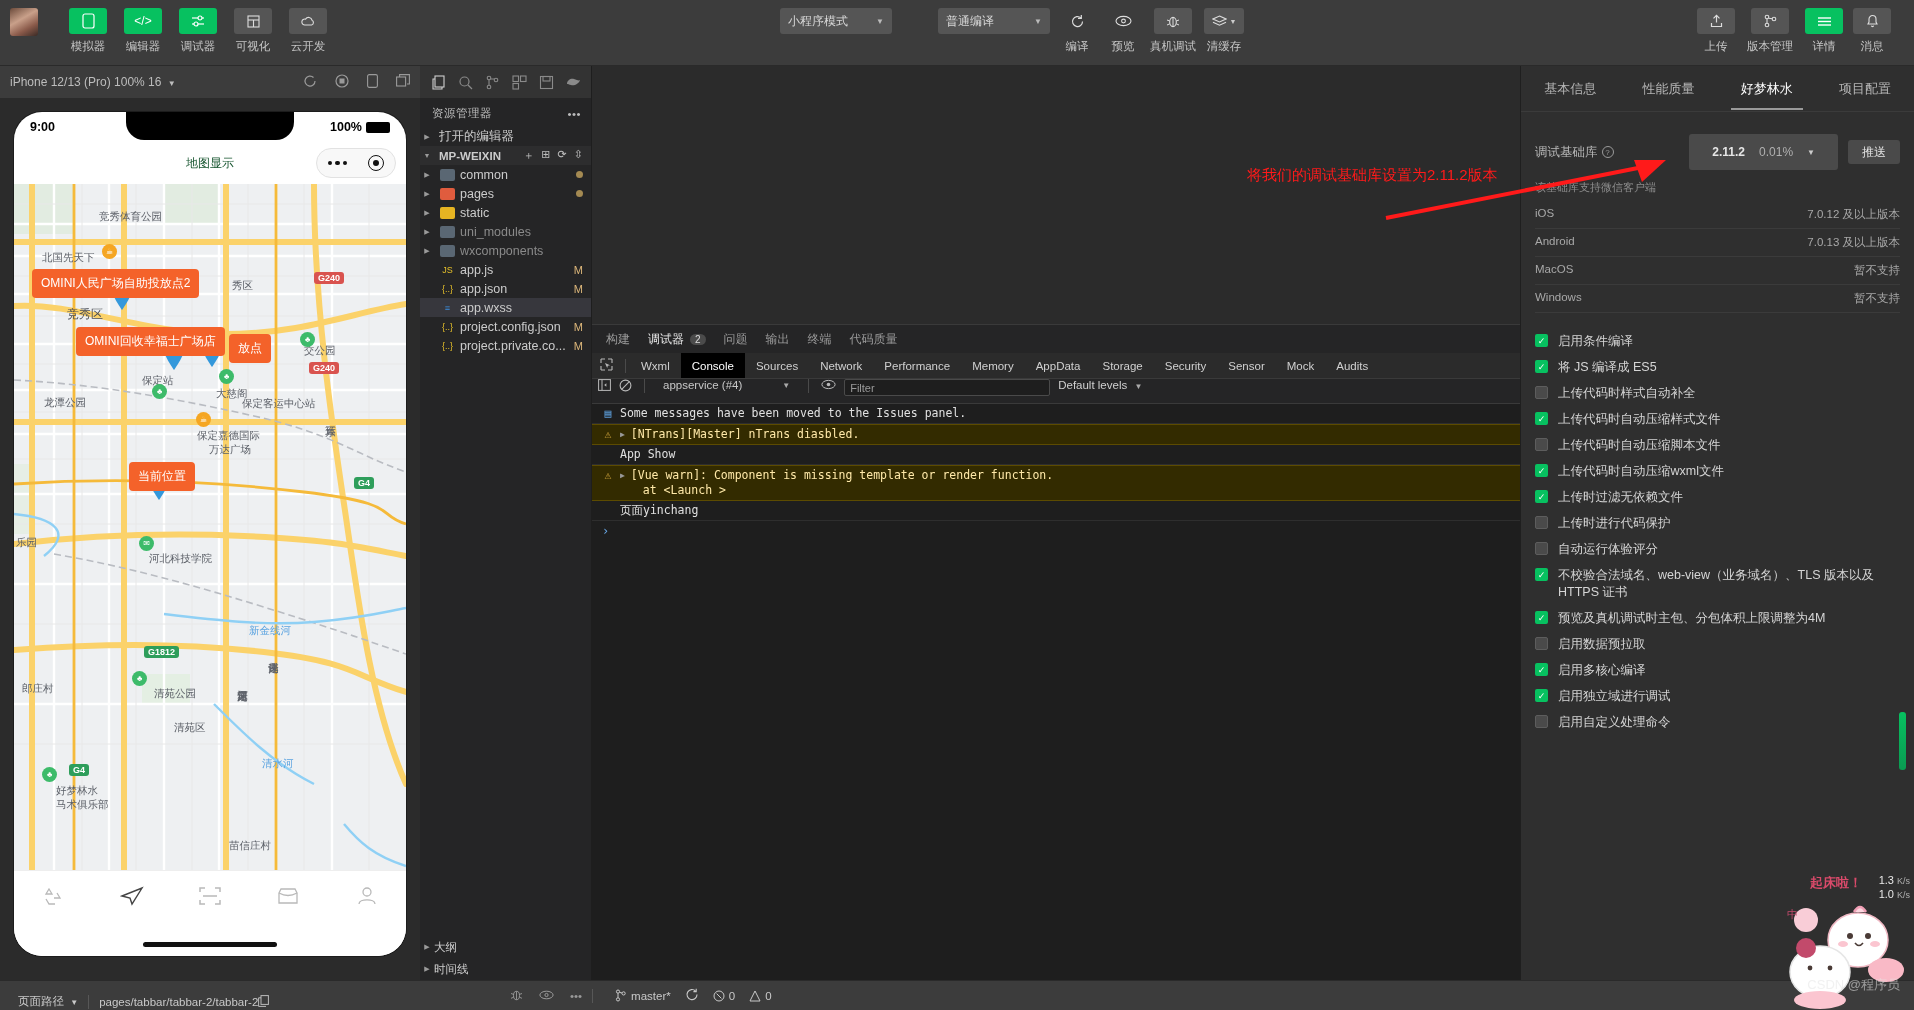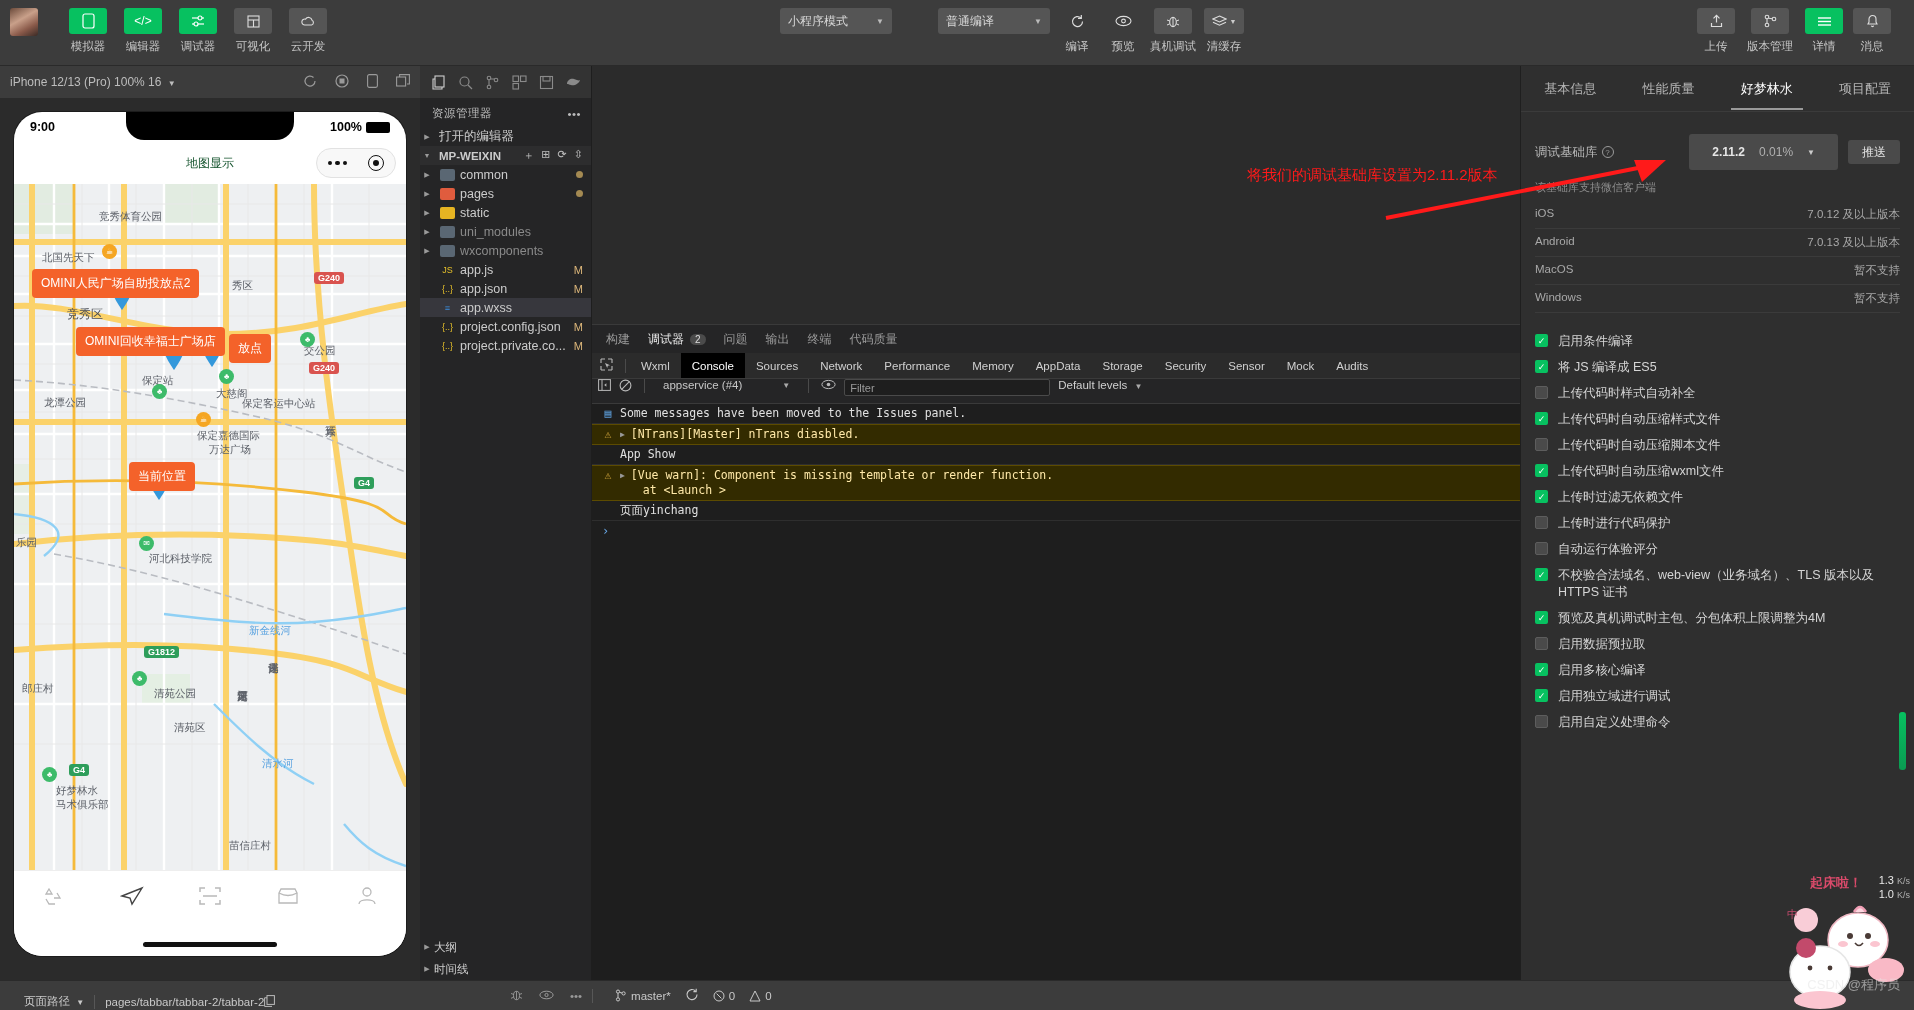--- a/index.html
+++ b/index.html
@@ -196,21 +196,21 @@
 
   
   .anno { position:absolute; color:#ff1a1a; font-size:15px; white-space:nowrap; z-index:40; }
   .arrow-svg { position:absolute; z-index:40; pointer-events:none; }
 
   
   .status {
     height:30px; flex:0 0 30px; background:#3c3c3c; display:flex; align-items:center;
     font-size:11.5px; color:#c9c9c9; border-top:1px solid #2a2a2a;
   }
-  .st-left { display:flex; align-items:center; padding-left:24px; width:420px;margin-top:12px; }
+  .st-left { display:flex; align-items:center; padding-left:18px; width:420px;margin-top:12px; }
   .st-mid { display:flex; align-items:center; gap:16px; color:#9a9a9a; }
   .vsep { width:1px; height:14px; background:#575757; margin:0 10px; }
   .st-git { display:flex; align-items:center; gap:14px; padding-left:12px; }
 
   
   .sticker { position:absolute; right:6px; bottom:0; width:150px; height:150px; z-index:30; }
   .net-meter { position:absolute; right:4px; bottom:108px; z-index:31; text-align:right;
                font-size:11px; color:#e8e8e8; line-height:13px; }
   .net-meter .u { font-size:9px; color:#b0b0b0; }
   .green-bar { position:absolute; right:8px; bottom:240px; width:7px; height:58px;

